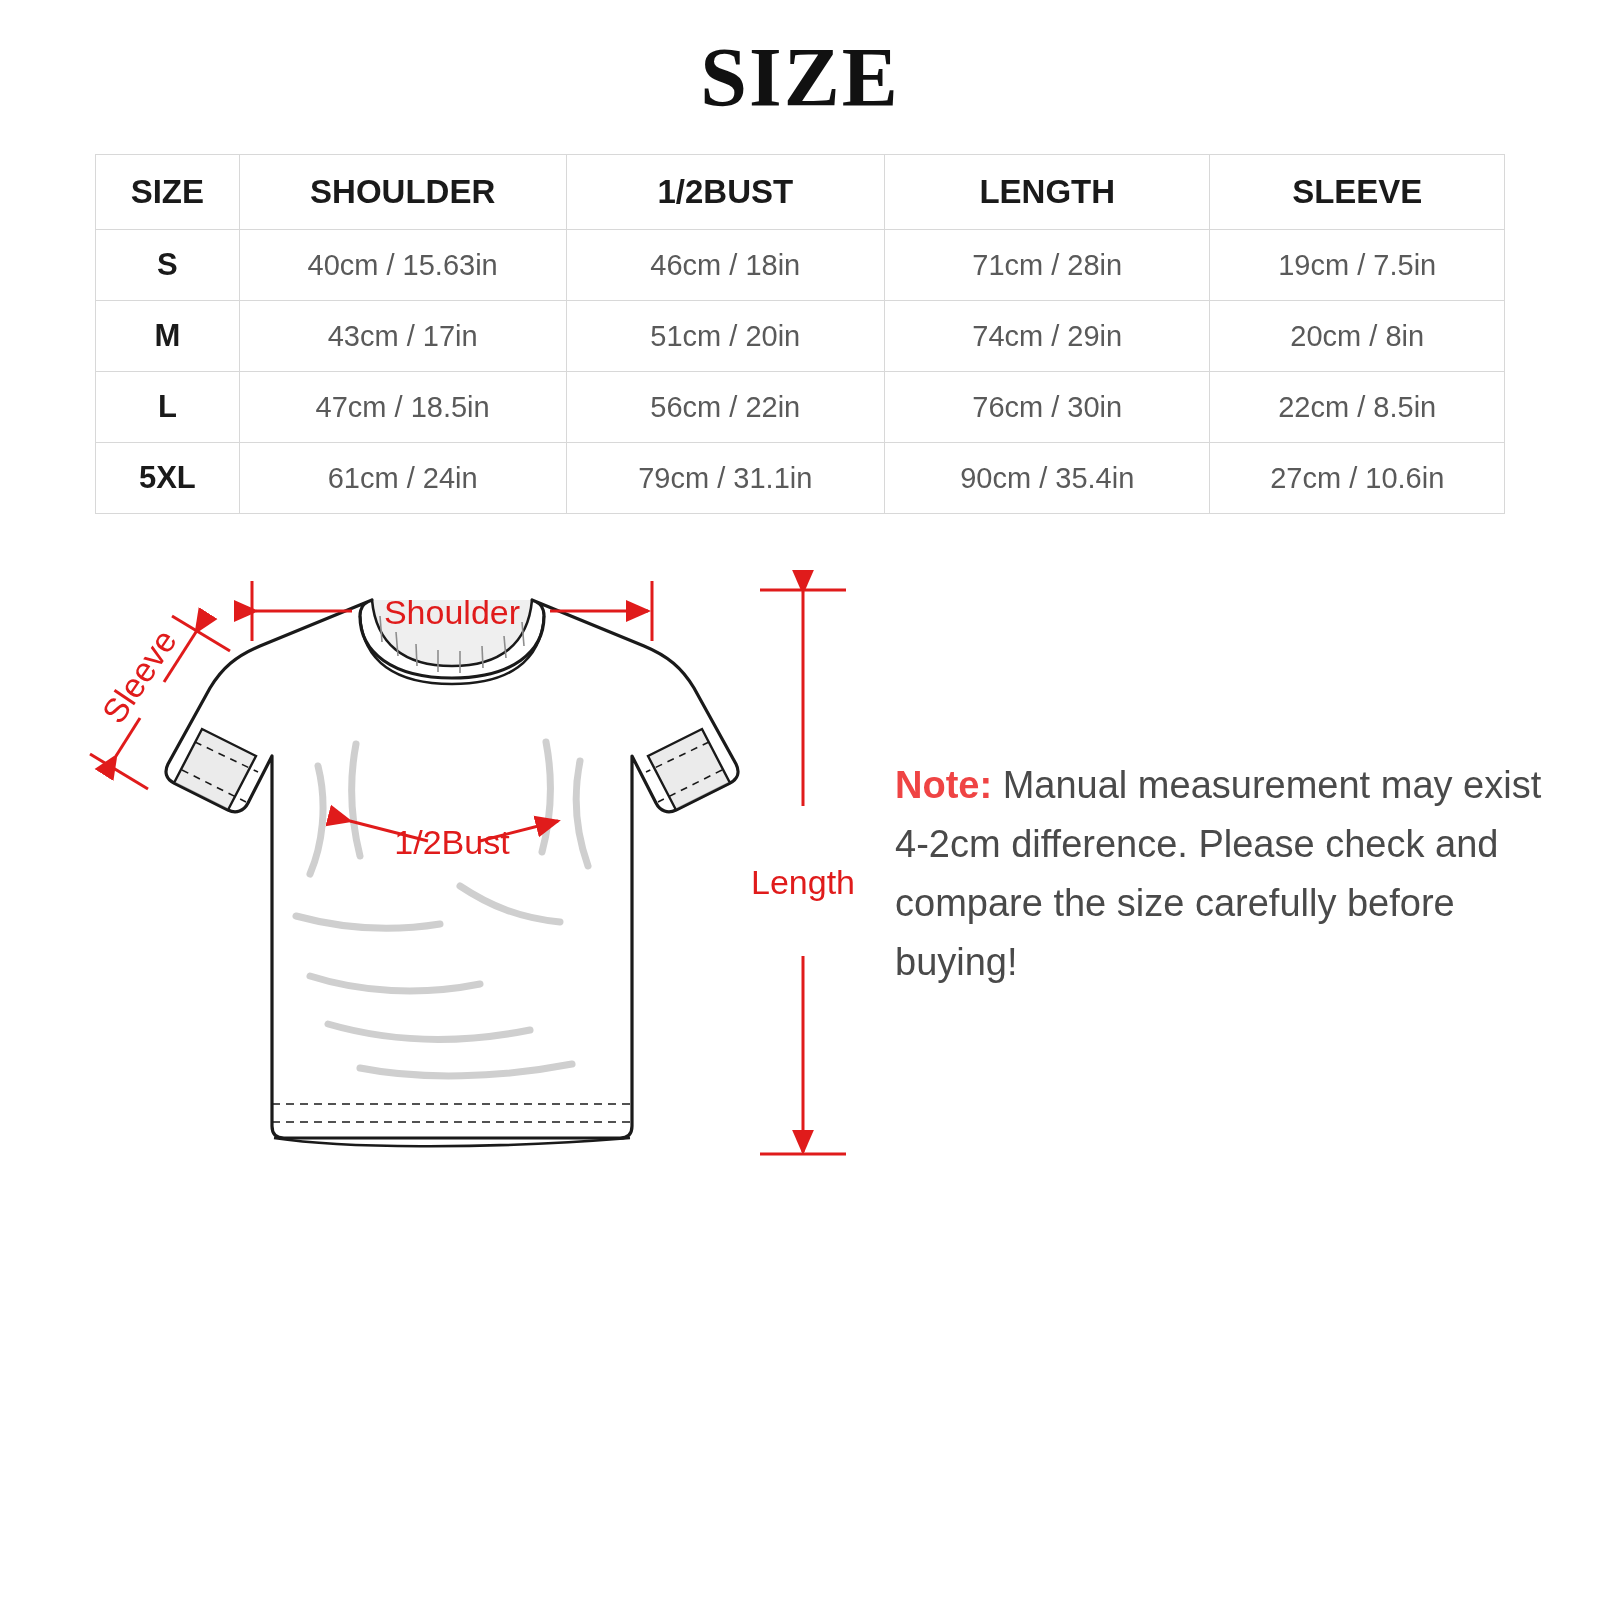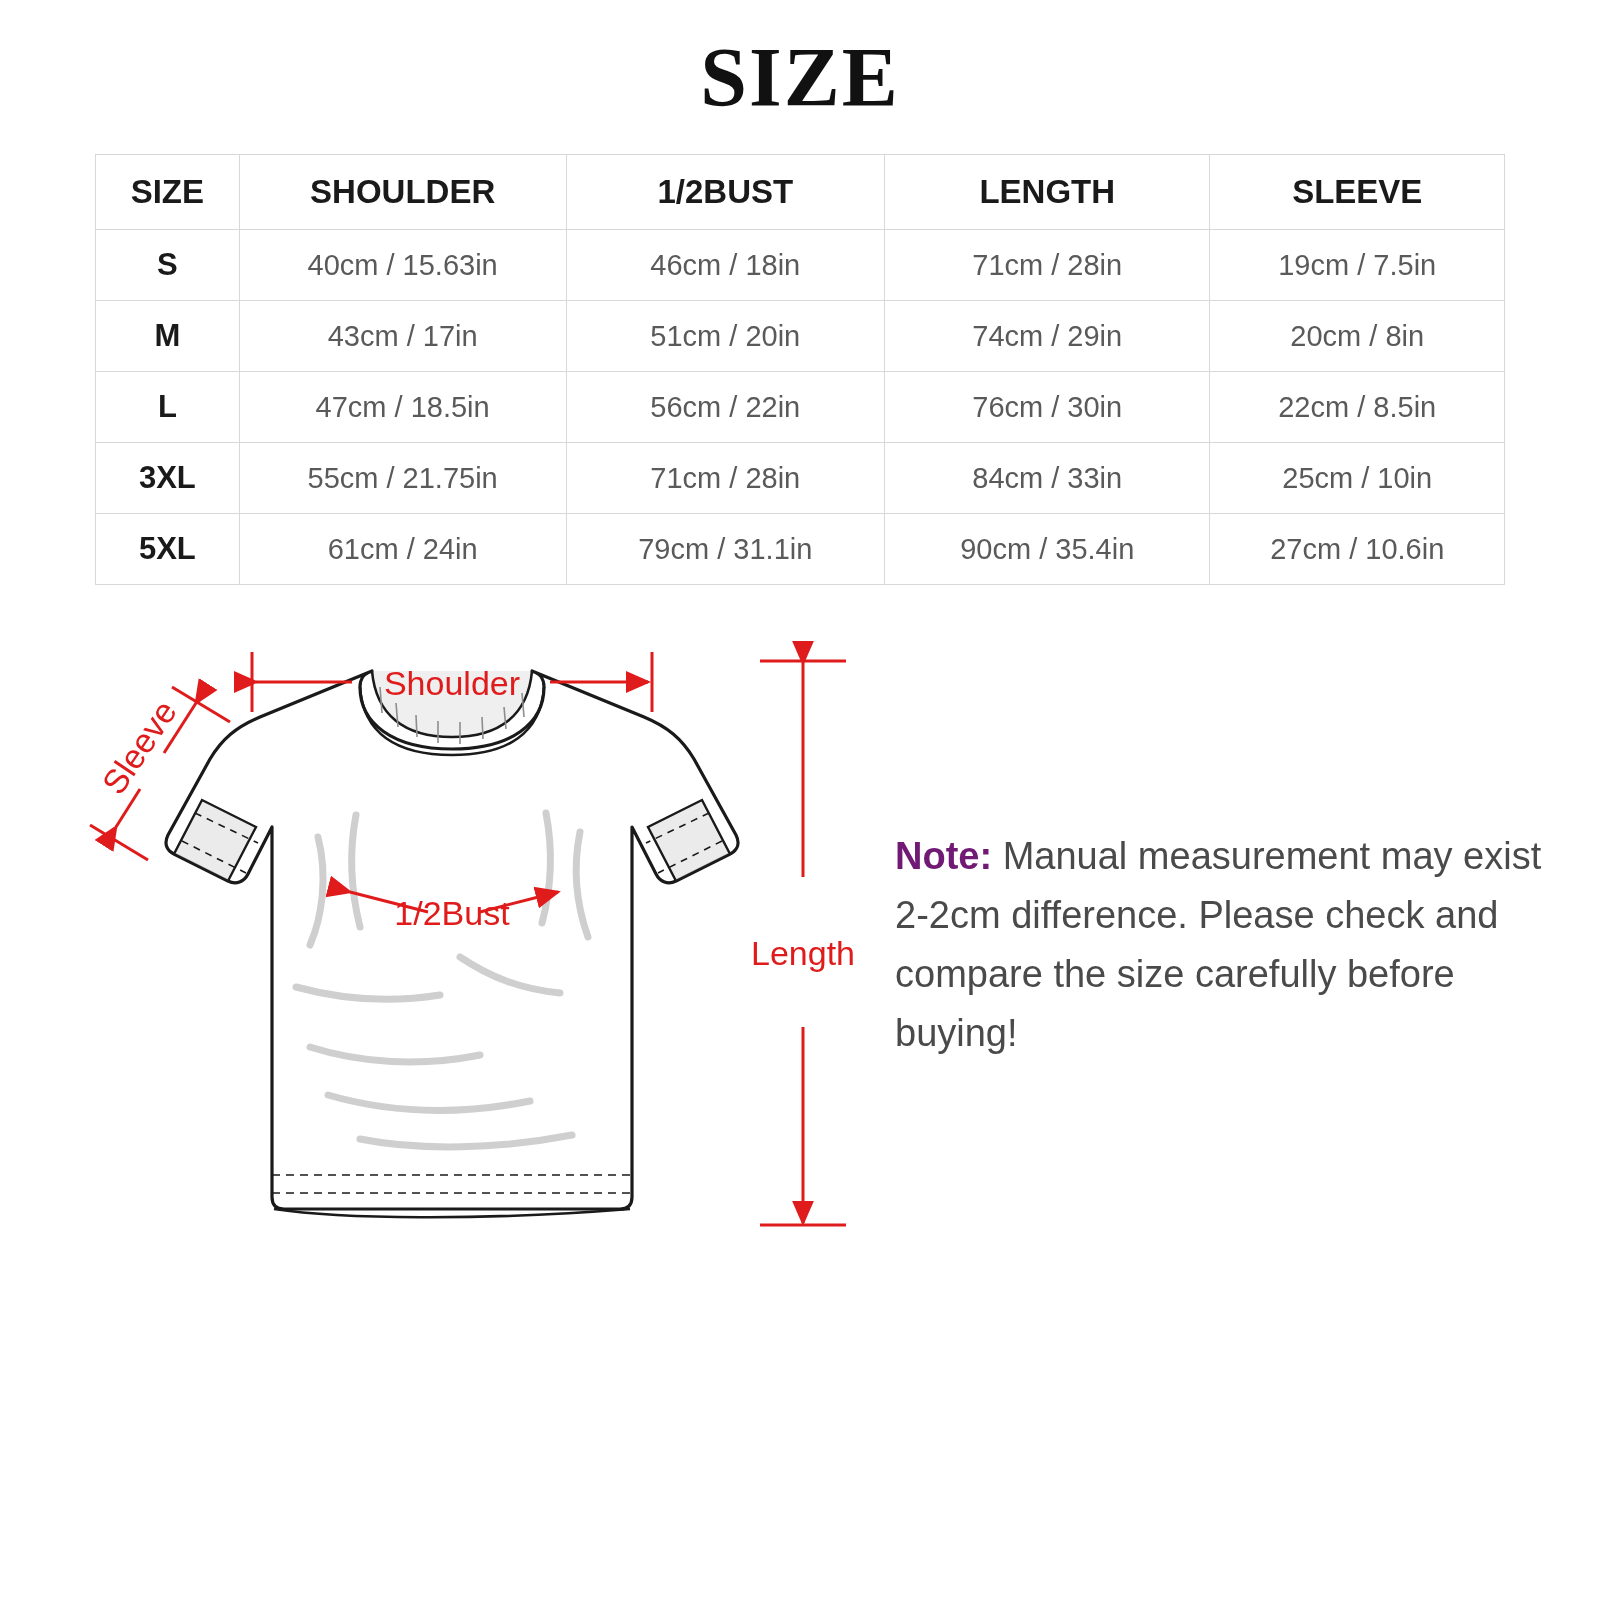--- a/index.html
+++ b/index.html
@@ -84,21 +84,21 @@
   .note-block {
     position: absolute;
     left: 895px;
     top: 200px;
     width: 660px;
     font-size: 38px;
     line-height: 1.55;
     color: #4a4a4a;
   }
   .note-block b {
-    color: #701a75;
+    color: #ef4444;
     font-weight: bold;
   }
 </style>
 </head>
 <body>
 
 <div class="page-title">SIZE</div>
 
 <div class="table-wrap">
   <table class="size-table">
@@ -132,27 +132,20 @@
         <td class="val-cell">51cm / 20in</td>
         <td class="val-cell">74cm / 29in</td>
         <td class="val-cell">20cm / 8in</td>
       </tr>
       <tr>
         <td class="size-cell">L</td>
         <td class="val-cell">47cm / 18.5in</td>
         <td class="val-cell">56cm / 22in</td>
         <td class="val-cell">76cm / 30in</td>
         <td class="val-cell">22cm / 8.5in</td>
-      </tr>
-      <tr>
-        <td class="size-cell">3XL</td>
-        <td class="val-cell">55cm / 21.75in</td>
-        <td class="val-cell">71cm / 28in</td>
-        <td class="val-cell">84cm / 33in</td>
-        <td class="val-cell">25cm / 10in</td>
       </tr>
       <tr>
         <td class="size-cell">5XL</td>
         <td class="val-cell">61cm / 24in</td>
         <td class="val-cell">79cm / 31.1in</td>
         <td class="val-cell">90cm / 35.4in</td>
         <td class="val-cell">27cm / 10.6in</td>
       </tr>
     </tbody>
   </table>
@@ -257,16 +250,16 @@
     <g stroke="#e01b1b" fill="none">
       <line x1="700" y1="34" x2="786" y2="34" stroke-width="3"></line>
       <line x1="700" y1="598" x2="786" y2="598" stroke-width="3"></line>
       <line x1="743" y1="36" x2="743" y2="250" stroke-width="3" marker-start="url(#arrHead)"></line>
       <line x1="743" y1="400" x2="743" y2="596" stroke-width="3" marker-end="url(#arrHead)"></line>
     </g>
     <text x="743" y="338" text-anchor="middle" font-family="Liberation Sans, sans-serif" font-size="34" fill="#e01b1b">Length</text>
   </svg>
 
   <div class="note-block">
-    <b>Note:</b><span> Manual measurement may exist 2-2cm difference. Please check and compare the size carefully before buying!</span>
+    <b>Note:</b><span> Manual measurement may exist 4-2cm difference. Please check and compare the size carefully before buying!</span>
   </div>
 
 </div>
 
 </body></html>

